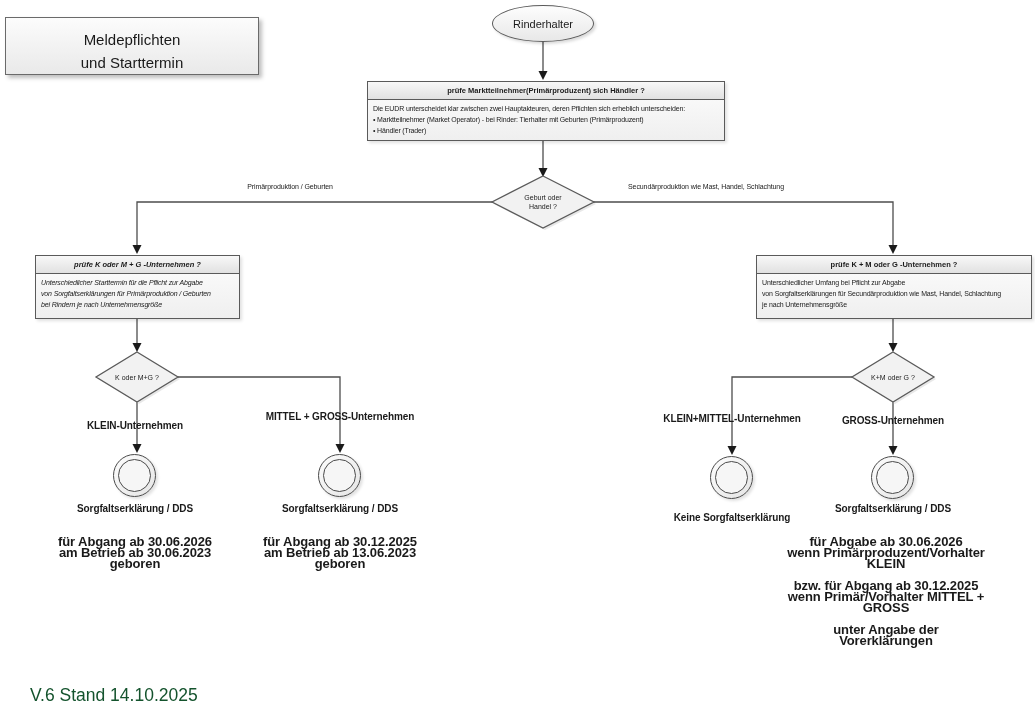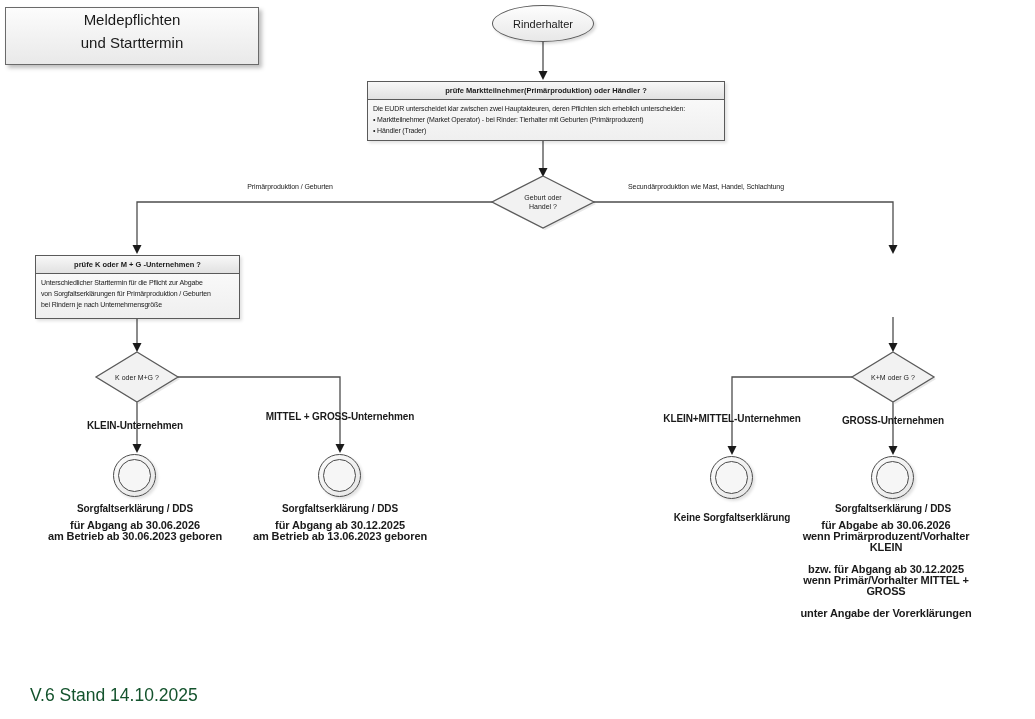--- a/index.html
+++ b/index.html
@@ -3,40 +3,40 @@
 <meta charset="utf-8">
 <style>
   html,body{margin:0;padding:0;background:#fff;}
   #page{position:relative;width:1035px;height:719px;background:#ffffff;
         font-family:"Liberation Sans",sans-serif;color:#1a1a1a;overflow:hidden;}
   .abs{position:absolute;}
   .pre{white-space:pre-line;}
   .ctr{text-align:center;}
 
   
-  .title-box{left:5px;top:7px;width:252px;height:56px;border:1.5px solid #6a6a6a;
+  .title-box{left:5px;top:17px;width:252px;height:56px;border:1.5px solid #6a6a6a;
     background:linear-gradient(#fcfcfc,#e9e9e9);box-shadow:3px 3px 4px rgba(0,0,0,.25);
-    display:flex;align-items:flex-start;justify-content:center;font-size:15px;line-height:23px;}
+    display:flex;align-items:flex-end;justify-content:center;font-size:15px;line-height:23px;}
 
   
   .ellipse{left:492px;top:5px;width:100px;height:35px;border:1.5px solid #5a5a5a;border-radius:50%;
     background:linear-gradient(#fdfdfd,#e8e8e8);box-shadow:2px 2px 3px rgba(0,0,0,.15);
     display:flex;align-items:center;justify-content:center;font-size:11px;}
 
   
   .pbox{border:1.2px solid #5a5a5a;background:linear-gradient(#fdfdfd,#efefef);
     box-shadow:2px 2px 3px rgba(0,0,0,.12);}
   .pbox .hd{border-bottom:1px solid #5a5a5a;background:linear-gradient(#f8f8f8,#e1e1e1);
     font-weight:bold;font-size:7.5px;text-align:center;line-height:17px;height:17px;overflow:hidden;}
   .pbox .bd{font-size:7px;line-height:11px;letter-spacing:-0.15px;padding:3px 5px 0 5px;}
 
   
   .lbl{font-size:7px;letter-spacing:-0.1px;}
   .blbl{font-size:10px;font-weight:bold;letter-spacing:-0.1px;}
-  .dtl{font-size:11px;font-weight:bold;line-height:11px;letter-spacing:-0.1px;}
+  .dtl{font-size:13px;font-weight:bold;line-height:11px;letter-spacing:-0.1px;margin-top:16px;}
 
   
   .dia-lbl{font-size:7px;line-height:9px;}
 
   
   .terminal{width:41px;height:41px;border:1.5px solid #4a4a4a;border-radius:50%;
     background:linear-gradient(135deg,#fdfdfd,#e5e5e5);box-shadow:2px 2px 3px rgba(0,0,0,.12);
     display:flex;align-items:center;justify-content:center;}
   .terminal-inner{width:31px;height:31px;border:1.2px solid #4a4a4a;border-radius:50%;
     background:#f6f6f6;}
@@ -91,39 +91,45 @@
   <div class="abs title-box ctr">
     <div class="pre">Meldepflichten
 und Starttermin</div>
   </div>
 
   <div class="abs ellipse">
     <span>Rinderhalter</span>
   </div>
 
   <div class="abs pbox" style="left:367px;top:81px;width:356px;height:58px;">
-    <div class="hd">prüfe Marktteilnehmer(Primärproduktion) oder Händler ?</div>
+    <div class="hd">prüfe Marktteilnehmer(Primärproduzent) sich Händler ?</div>
     <div class="bd pre">Die EUDR unterscheidet klar zwischen zwei Hauptakteuren, deren Pflichten sich erheblich unterscheiden:
 • Marktteilnehmer (Market Operator) - bei Rinder: Tierhalter mit Geburten (Primärproduzent)
 • Händler (Trader)</div>
   </div>
 
   <div class="abs dia-lbl ctr pre" style="left:493px;top:193px;width:100px;">Geburt oder
 Handel ?</div>
 
   <div class="abs lbl ctr" style="left:190px;top:183px;width:200px;">Primärproduktion / Geburten</div>
   <div class="abs lbl ctr" style="left:606px;top:183px;width:200px;">Secundärproduktion wie Mast, Handel, Schlachtung</div>
 
-  <div class="abs pbox" style="left:35px;top:255px;width:203px;height:62px;">
+  <div class="abs pbox" style="left:35px;top:255px;width:203px;height:62px;font-style:italic;">
     <div class="hd">prüfe K oder M + G -Unternehmen ?</div>
     <div class="bd pre">Unterschiedlicher Starttermin für die Pflicht zur Abgabe
 von Sorgfaltserklärungen für Primärproduktion / Geburten
 bei Rindern je nach Unternehmensgröße</div>
   </div>
 
+  <div class="abs pbox" style="left:756px;top:255px;width:274px;height:62px;">
+    <div class="hd">prüfe K + M oder G -Unternehmen ?</div>
+    <div class="bd pre">Unterschiedlicher Umfang bei Pflicht zur Abgabe
+von Sorgfaltserklärungen für Secundärproduktion wie Mast, Handel, Schlachtung
+je nach Unternehmensgröße</div>
+  </div>
 
   <div class="abs dia-lbl ctr" style="left:87px;top:373px;width:100px;">K oder M+G ?</div>
   <div class="abs dia-lbl ctr" style="left:843px;top:373px;width:100px;">K+M oder G ?</div>
 
   <div class="abs blbl ctr" style="left:55px;top:420px;width:160px;">KLEIN-Unternehmen</div>
   <div class="abs blbl ctr" style="left:250px;top:411px;width:180px;">MITTEL + GROSS-Unternehmen</div>
   <div class="abs blbl ctr" style="left:642px;top:413px;width:180px;">KLEIN+MITTEL-Unternehmen</div>
   <div class="abs blbl ctr" style="left:803px;top:415px;width:180px;">GROSS-Unternehmen</div>
 
   <div class="abs terminal" style="left:113px;top:454px;">

